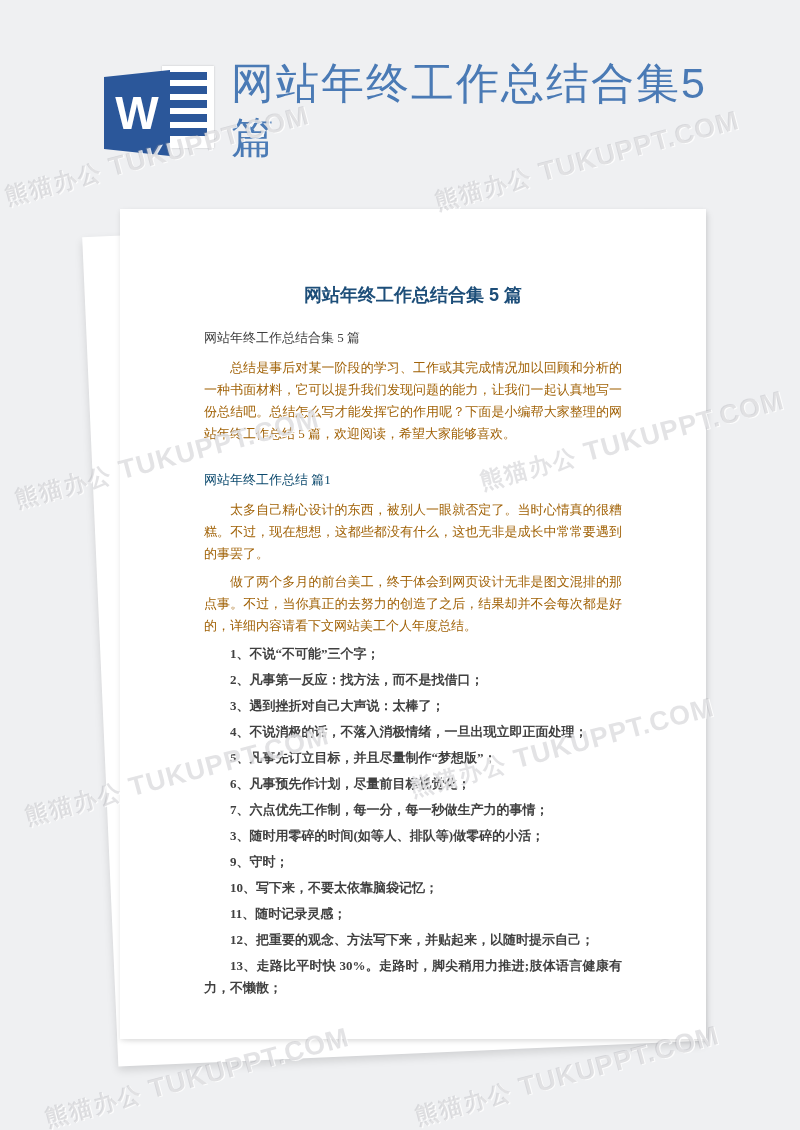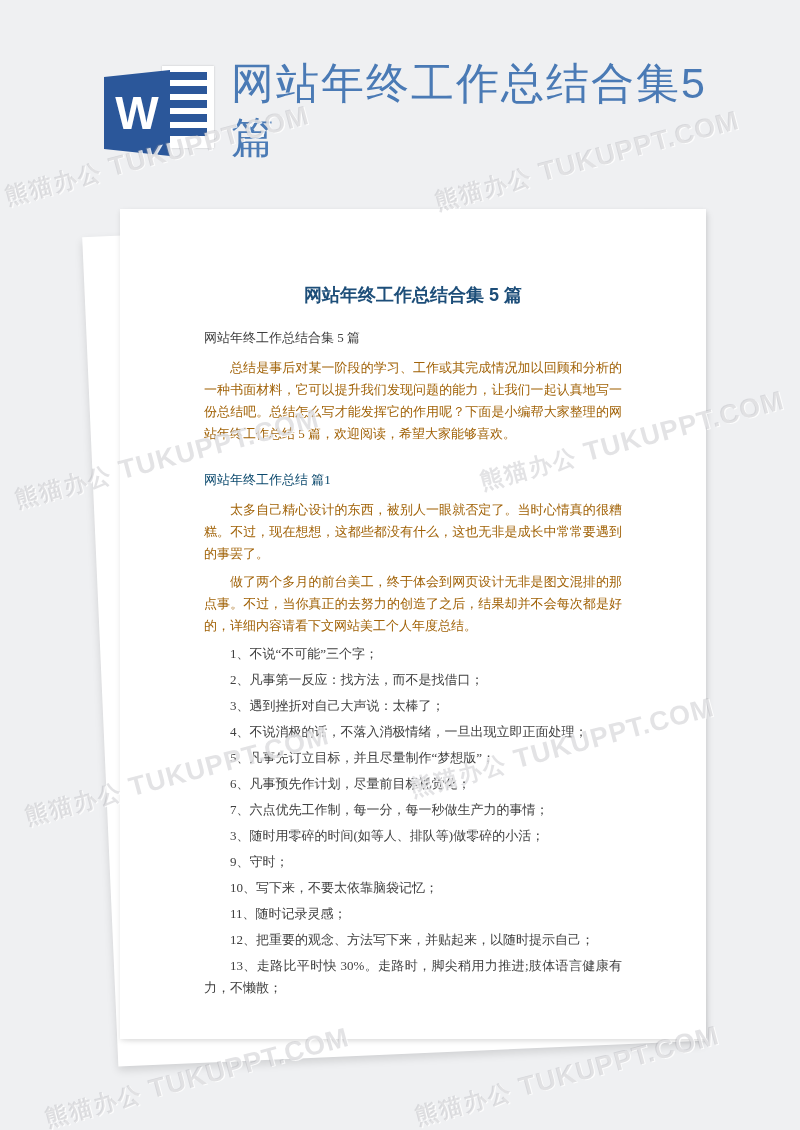--- a/index.html
+++ b/index.html
@@ -29,21 +29,21 @@
               box-sizing:border-box;padding:74px 84px 0 84px;}
 
   
   .doc-title{margin:0 0 22px 0;text-align:center;color:#1d4e79;
              font-family:"Liberation Sans",sans-serif;font-weight:700;font-size:18px;}
   .doc-sub{margin:0 0 10px 0;font-size:13px;color:#404040;}
   .para{margin:0 0 6px 0;font-size:13px;line-height:22px;color:#a16207;
         text-indent:2em;text-align:justify;}
   .sect{margin:24px 0 8px 0;font-size:13px;line-height:22px;color:#0c4a6e;}
   .li{margin:0 0 4px 0;font-size:13px;line-height:22px;color:#404040;
-      text-indent:2em;text-align:justify;}
+      text-indent:2em;text-align:justify;font-weight:bold;}
 
   
   .wm-layer{position:absolute;inset:0;z-index:50;pointer-events:none;}
   .wm{position:absolute;display:flex;align-items:baseline;gap:8px;white-space:nowrap;
       transform:rotate(-15deg);}
   .wm-brand{font:700 23px "Liberation Sans",sans-serif;letter-spacing:2px;
             color:rgba(148,148,153,.26);
             text-shadow:1px 1px 0 rgba(255,255,255,.85);}
   .wm-domain{font:700 27px "Liberation Sans",sans-serif;letter-spacing:1px;
              color:rgba(148,148,153,.26);

